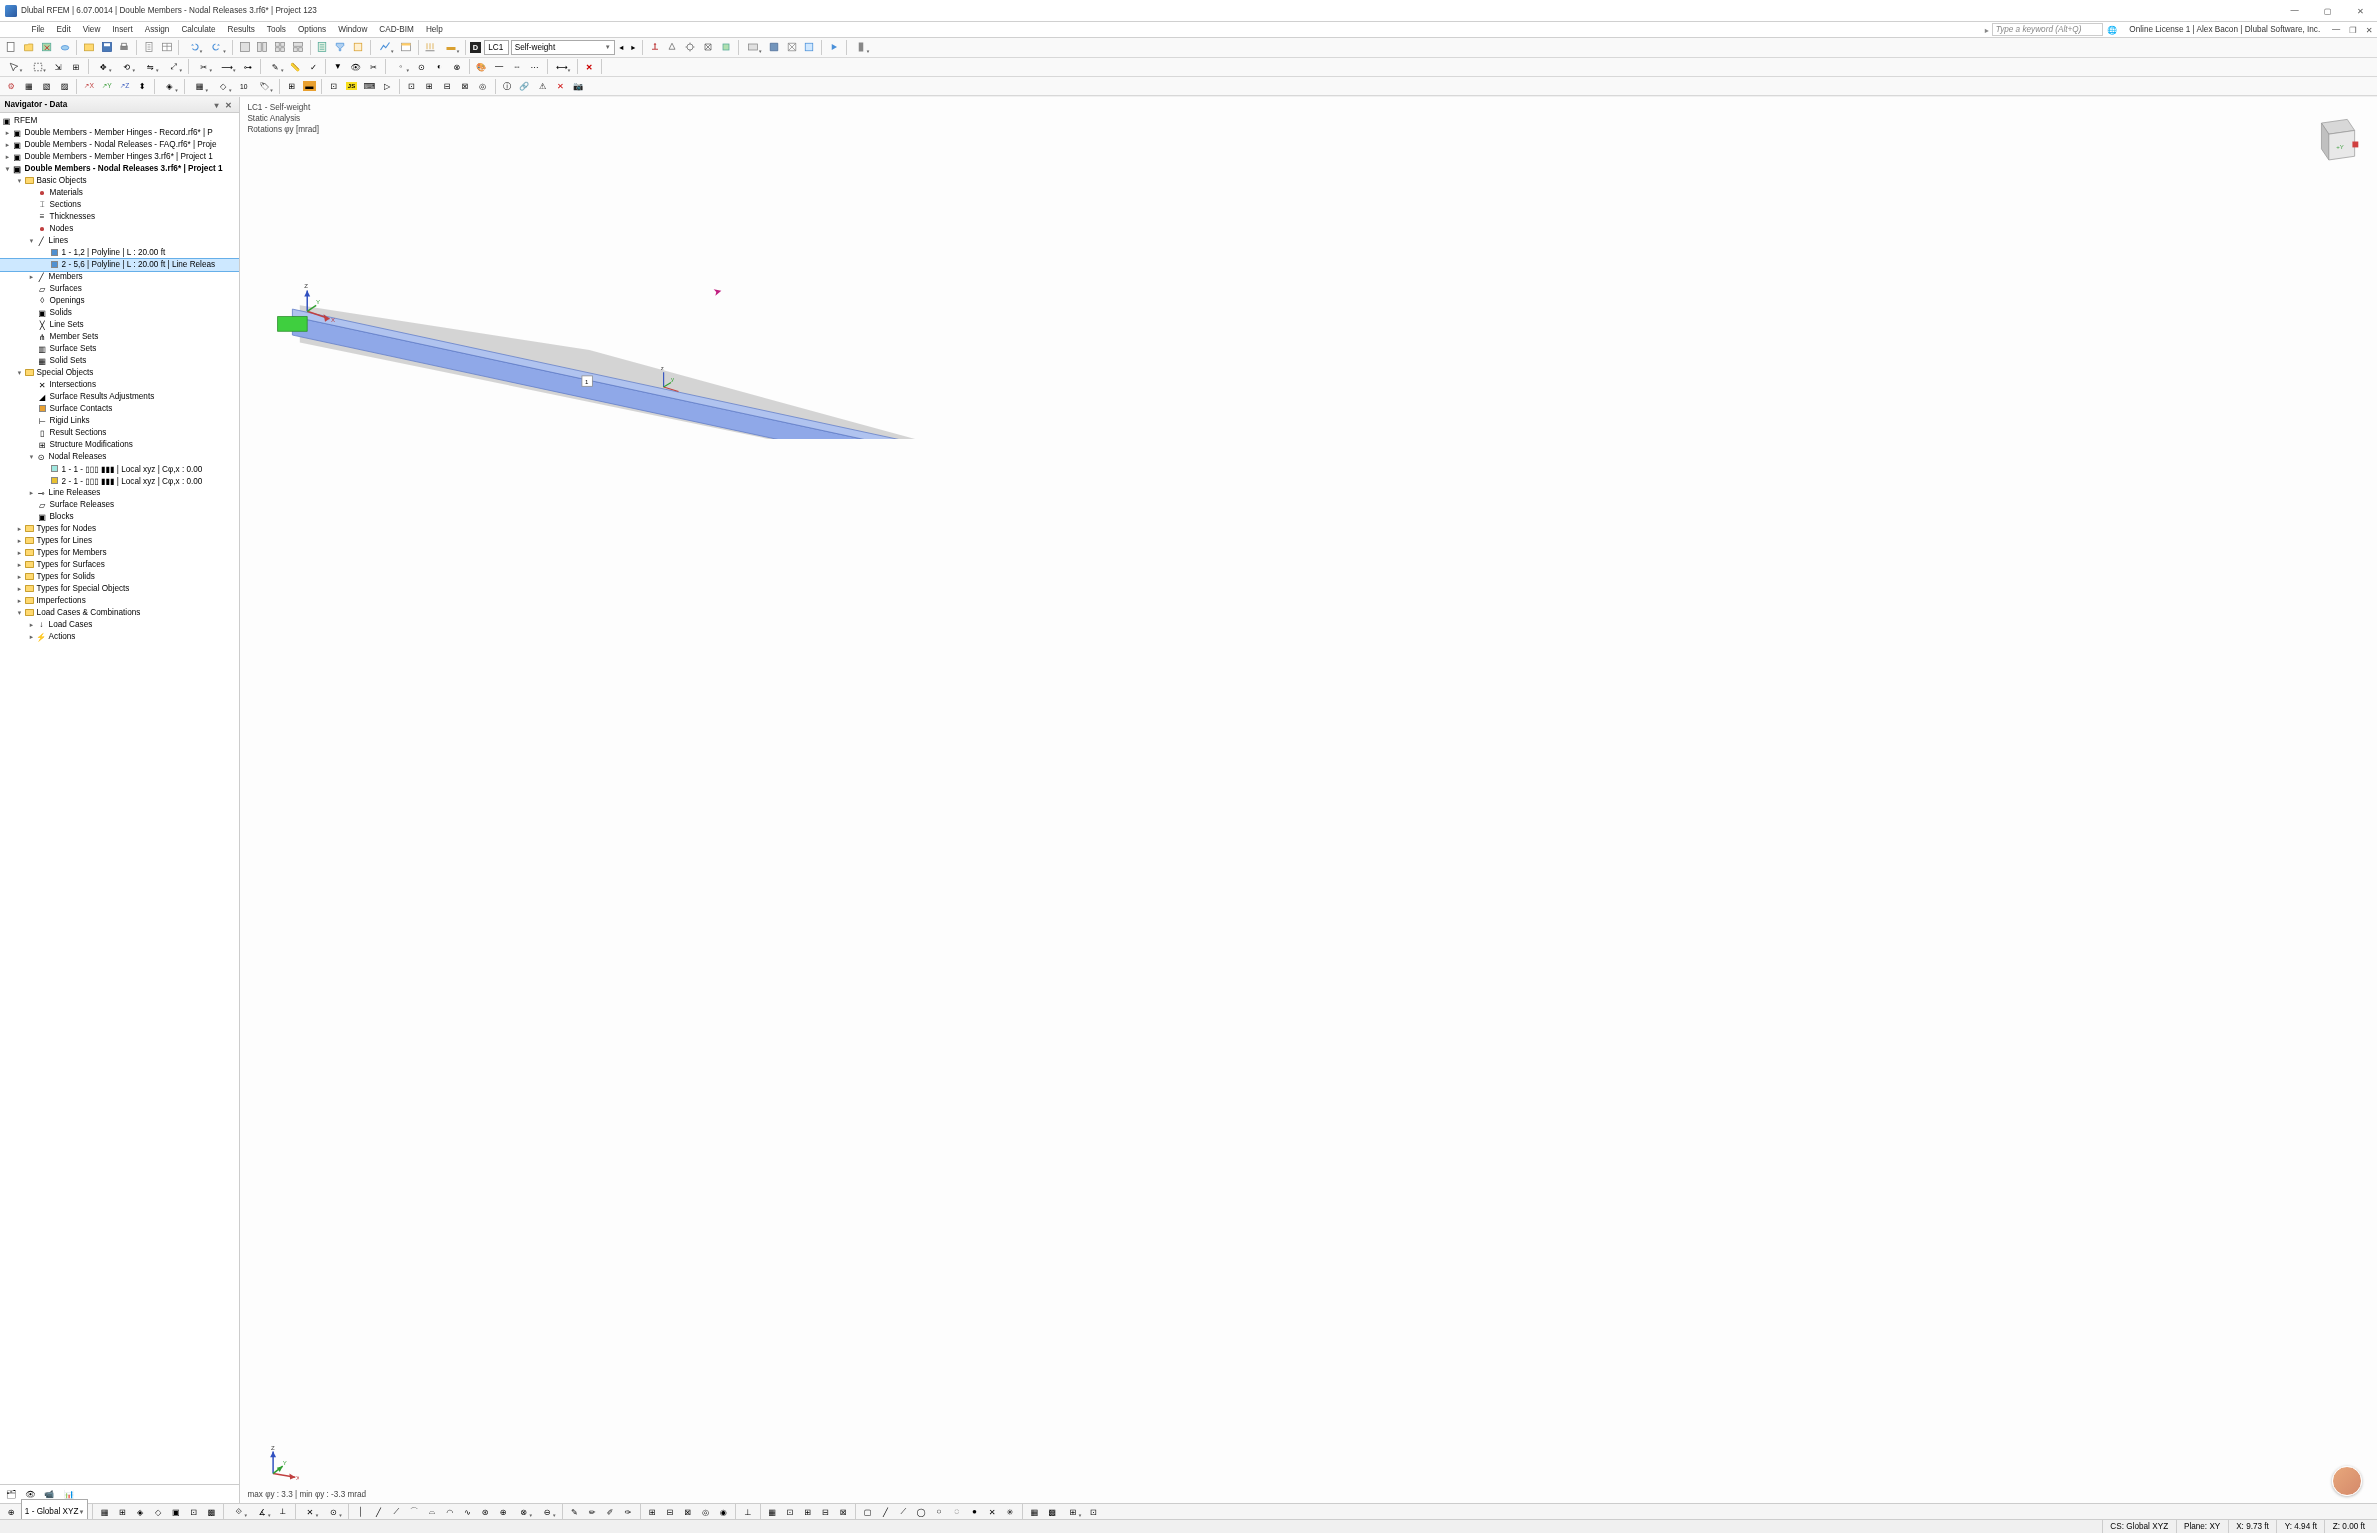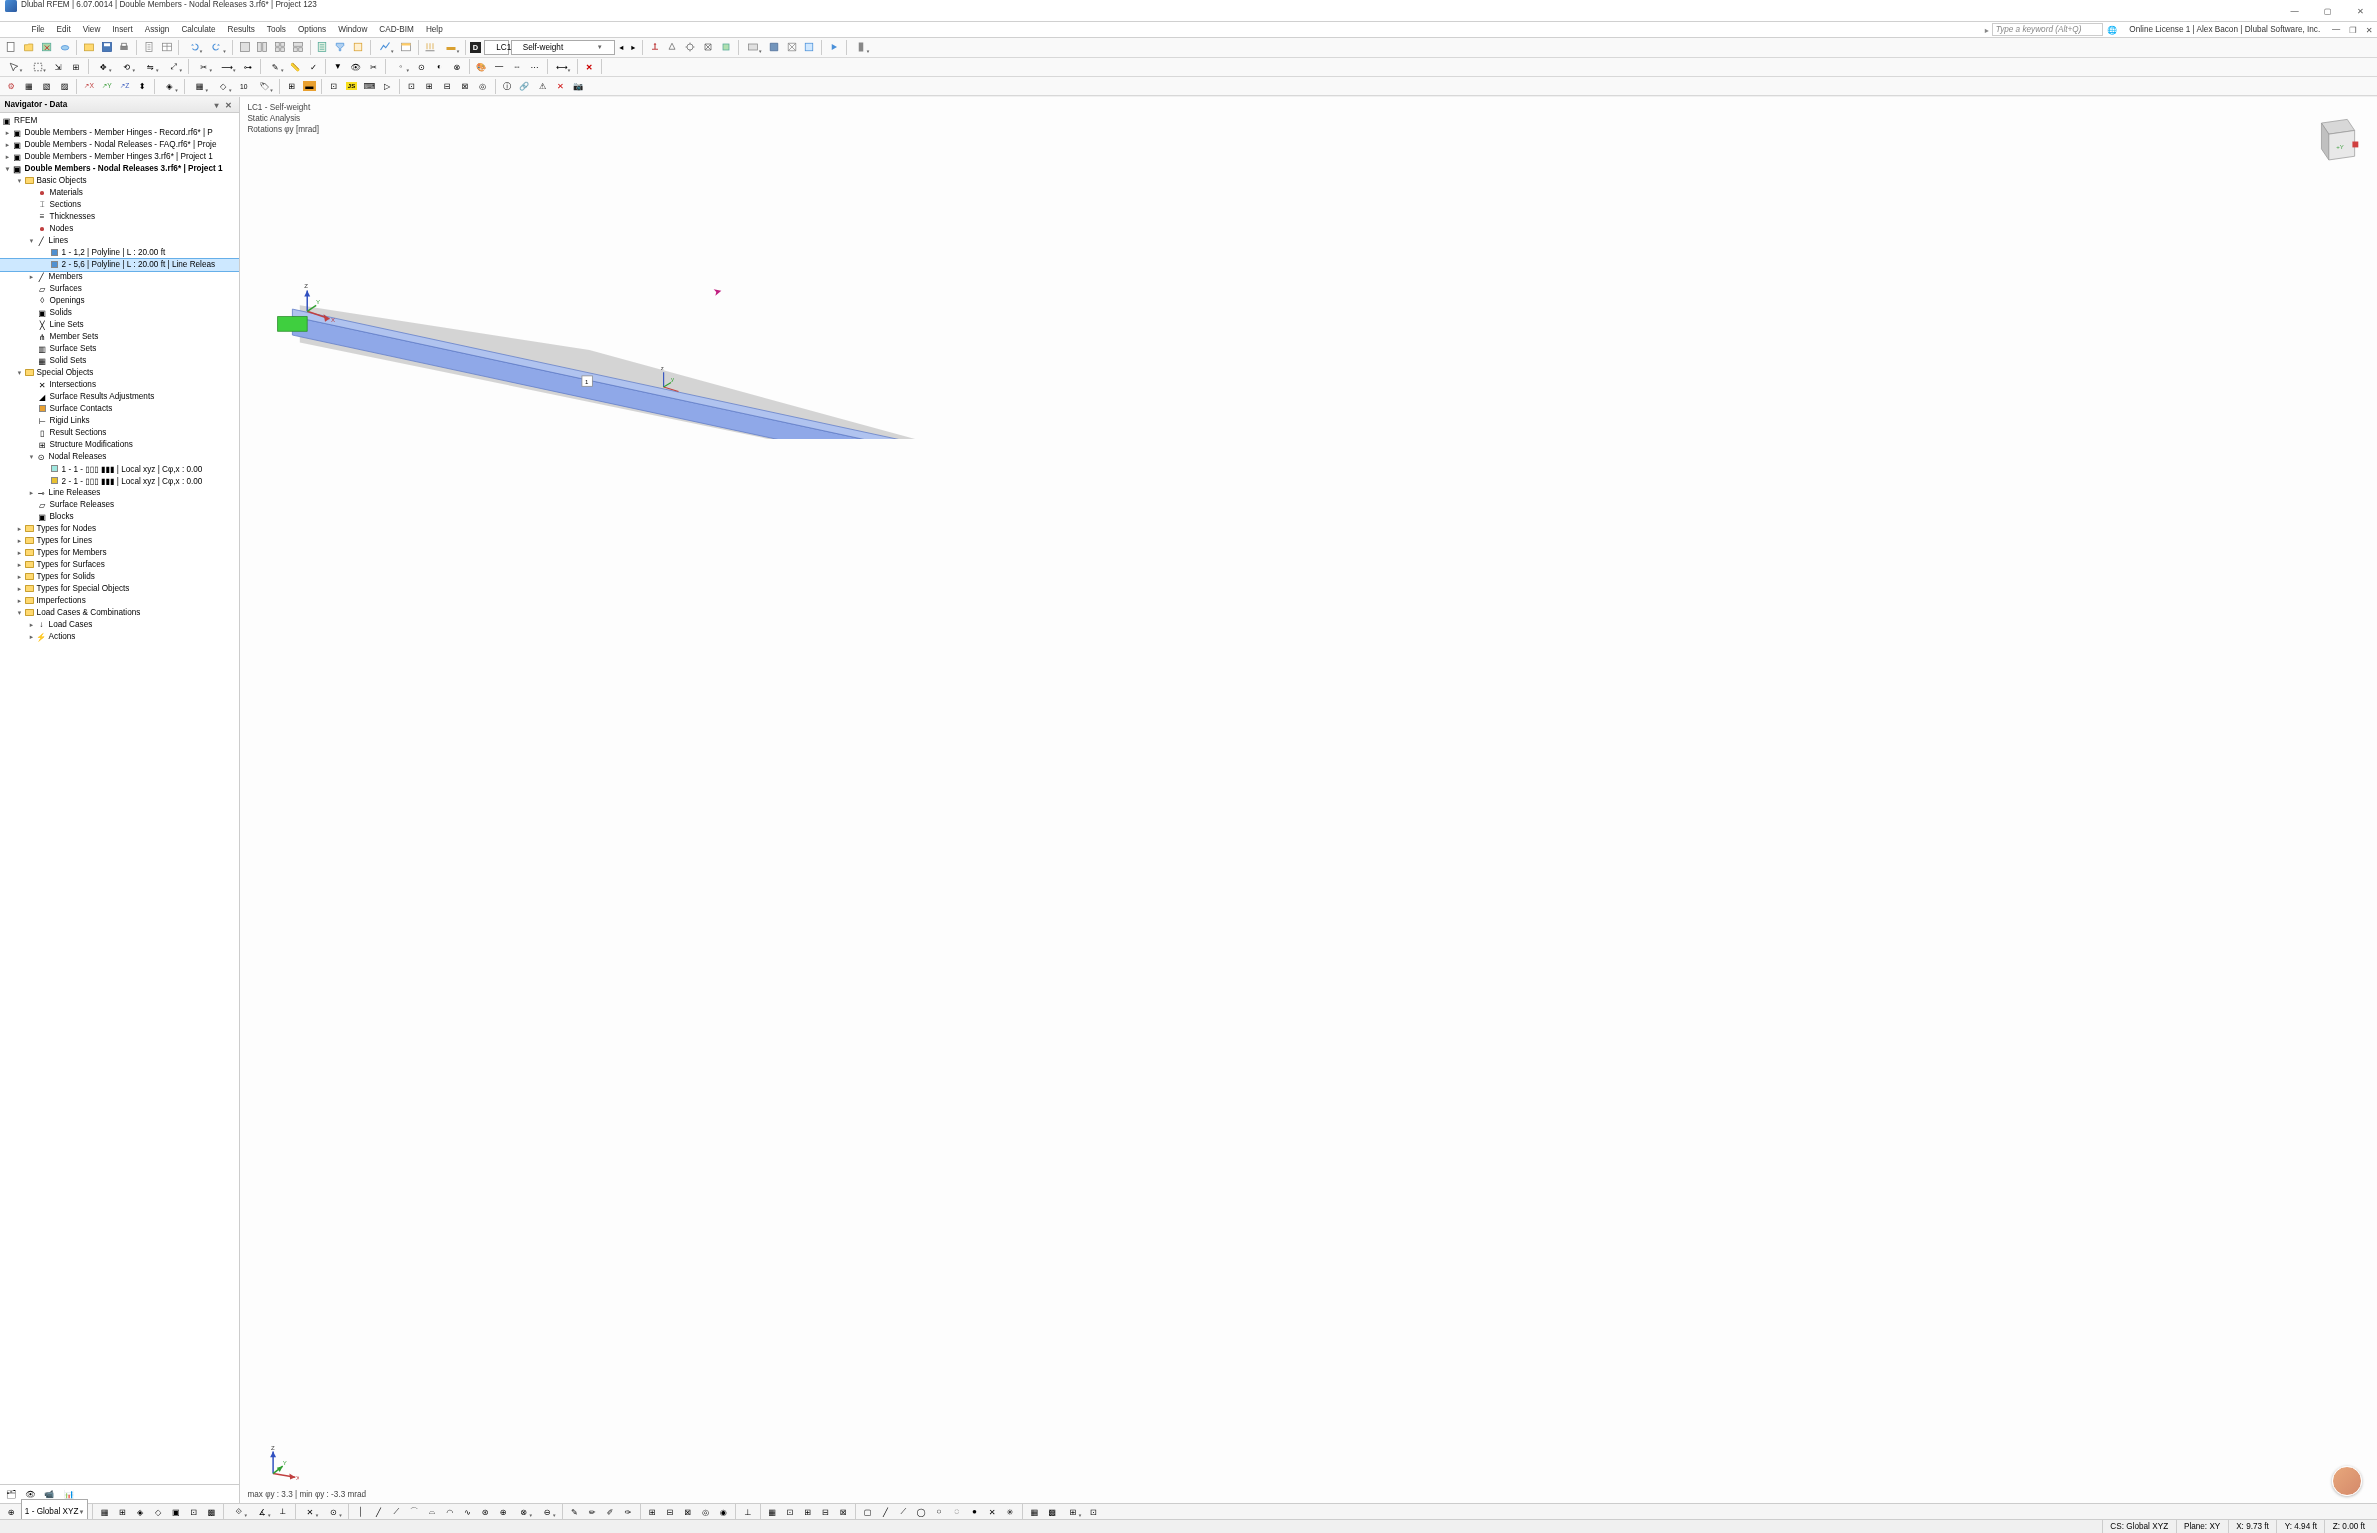--- a/index.html
+++ b/index.html
@@ -1,40 +1,40 @@
 <!DOCTYPE html>
 <html><head>
 <meta charset="utf-8">
 <style>
 * { margin: 0; padding: 0; box-sizing: border-box; font-family: "Segoe UI", Tahoma, sans-serif; font-size: 8.2px; }
 body { background: #f0f0f0; overflow: hidden; }
 
 
-.titlebar { height: 22px; background: #fff; display: flex; align-items: flex-start; padding-left: 4.5px; border-bottom: 0.7px solid #d0d0d0; }
+.titlebar { height: 22px; background: #fff; display: flex; align-items: center; padding-left: 4.5px; border-bottom: 0.7px solid #d0d0d0; }
 .titlebar .app-icon { width: 12px; height: 12px; background: linear-gradient(135deg,#4a90d9,#2c5aa0); border-radius: 1.5px; margin-right: 4.5px; }
 .titlebar .title { flex: 1; color: #333; }
 .titlebar .win-btns { display: flex; }
 .titlebar .win-btn { width: 33px; height: 22px; display: flex; align-items: center; justify-content: center; color: #555; }
 
 
 .menubar { height: 16.3px; background: #fff; display: flex; align-items: center; padding-left: 12px; border-bottom: 0.7px solid #d0d0d0; }
 .menubar .m-item { padding: 1.5px 6px; color: #333; }
 .menubar .m-spacer { flex: 1; }
 .menubar .keyword-box { width: 111px; height: 13.4px; border: 0.7px solid #ccc; padding: 0 3px; color: #888; font-style: italic; display: flex; align-items: center; }
 .menubar .license { padding: 0 7.4px; color: #333; text-align: right; }
 .menubar .min-btn { padding: 0 4.5px; color: #555; }
 
 
 .toolbar { height: 19.3px; background: #f9f9f9; display: flex; align-items: center; border-bottom: 0.7px solid #d8d8d8; padding: 0 3px; gap: 1.5px; }
 .tbtn { width: 16.3px; height: 16.3px; display: flex; align-items: center; justify-content: center; border: 0.7px solid transparent; border-radius: 1.5px; position: relative; }
 .tbtn-dd { width: 22px; }
 .tbtn .dd { position: absolute; right: 0.7px; bottom: 0.7px; font-size: 4.5px; color: #666; }
 .tsep { width: 0.7px; height: 15px; background: #ccc; margin: 0 2.2px; }
 .tbtn svg { width: 12px; height: 12px; }
-.tb-input { height: 15px; border: 0.7px solid #aaa; background: #fff; padding: 0 11px; display: flex; align-items: center; }
+.tb-input { height: 15px; border: 0.7px solid #aaa; background: #fff; padding: 0 3px; display: flex; align-items: center; }
 .lc-badge { background: #222; color: #fff; padding: 0.7px 3px; font-weight: bold; font-size: 7.4px; }
 
 
 .main { display: flex; position: absolute; top: 97px; bottom: 30px; left: 0; right: 0; }
 
 
 .navigator { width: 240px; background: #fff; border-right: 0.7px solid #ccc; display: flex; flex-direction: column; }
 .nav-header { height: 16.3px; background: linear-gradient(#f5f5f5,#e8e8e8); border-bottom: 0.7px solid #ccc; display: flex; align-items: center; padding: 0 4.5px; font-weight: bold; }
 .nav-header .nav-title { flex: 1; }
 .nav-header .nav-btn { width: 12px; text-align: center; color: #666; }

